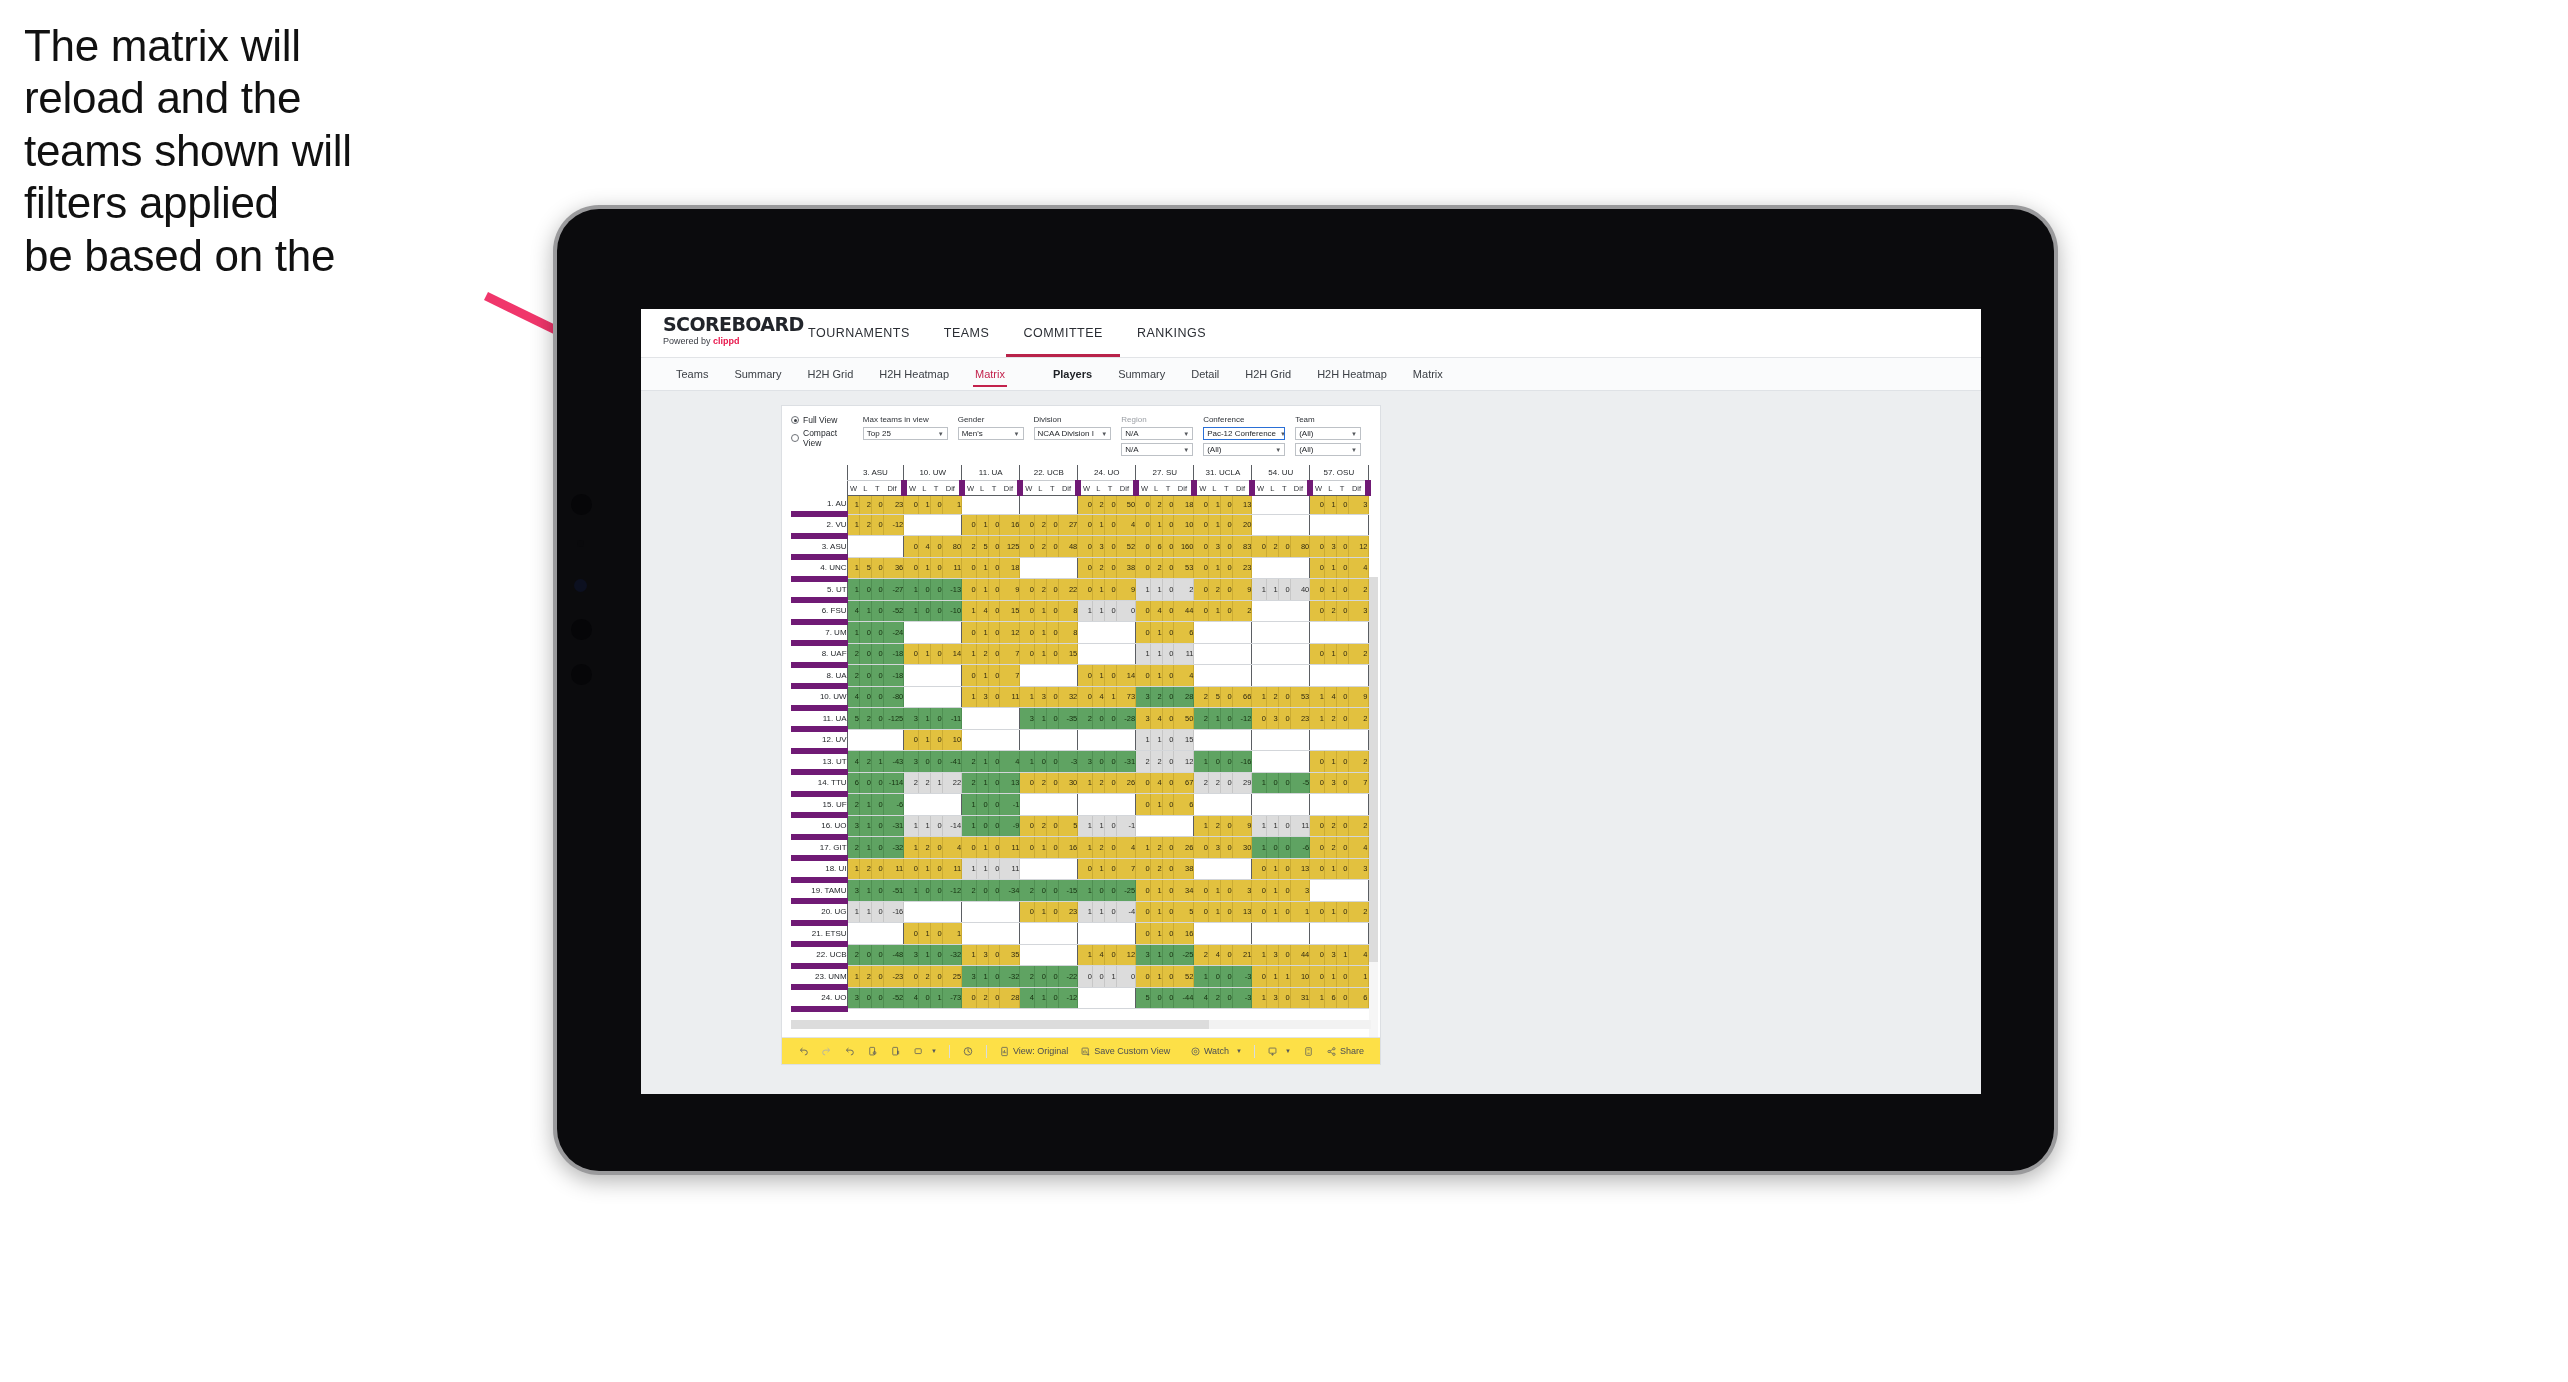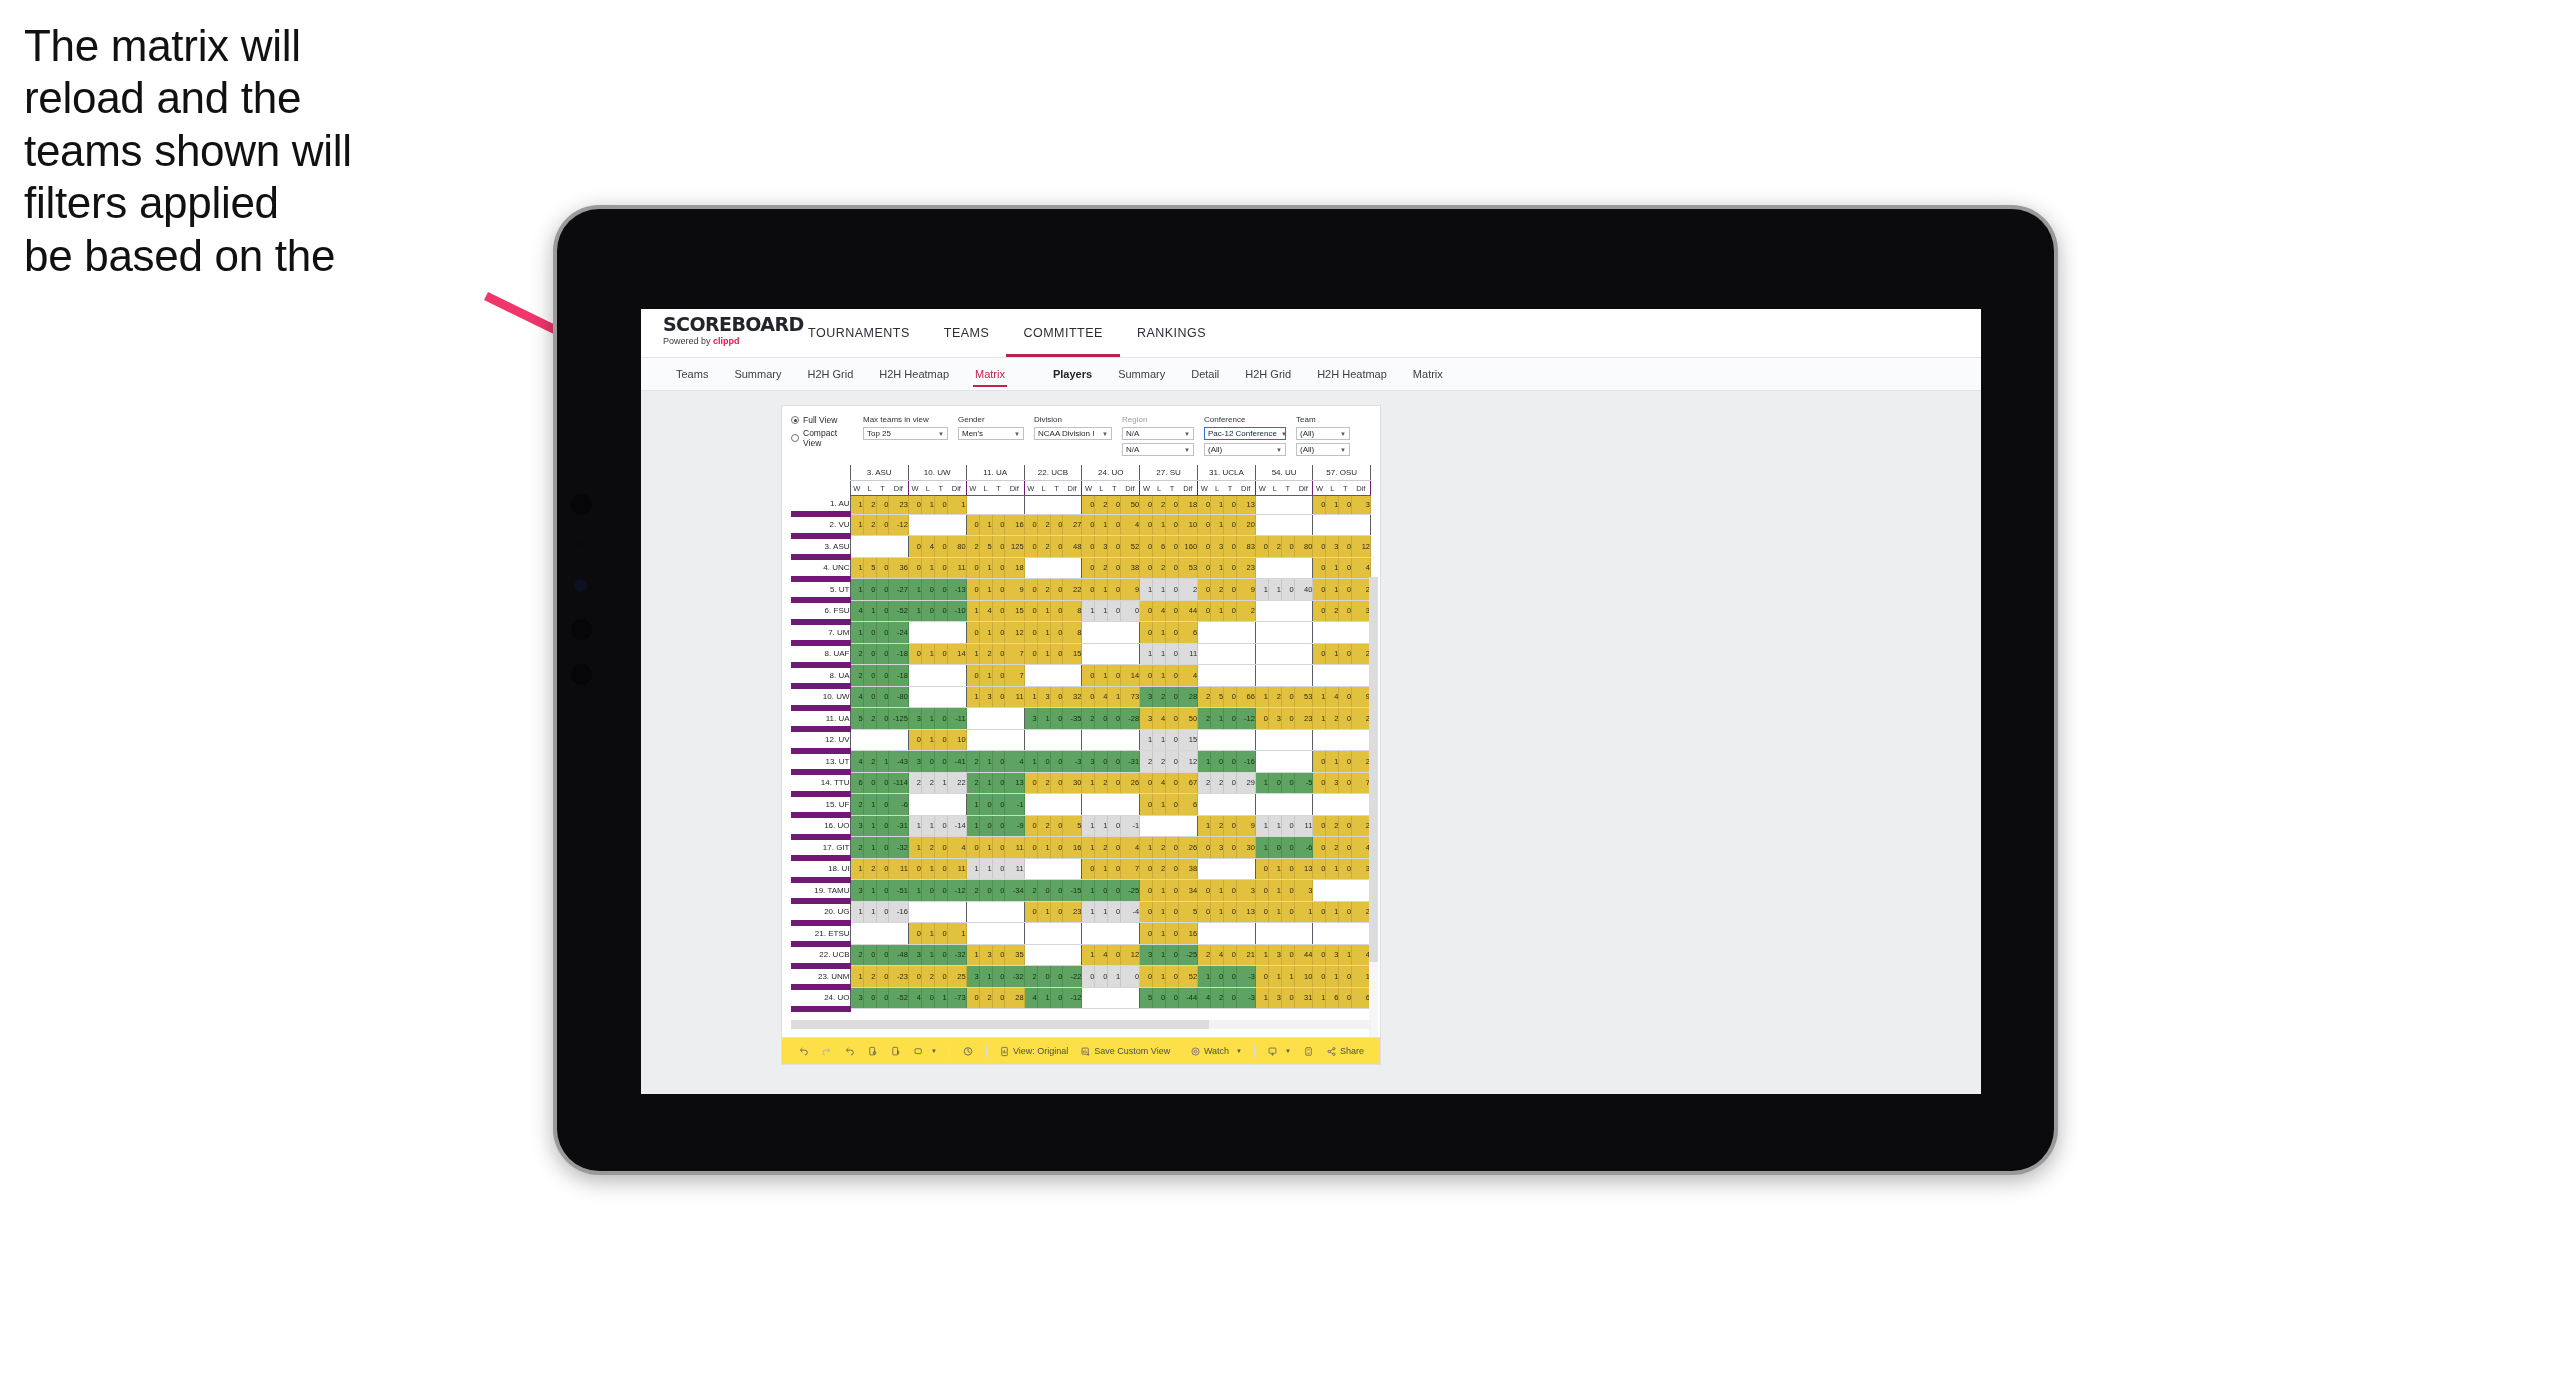--- a/index.html
+++ b/index.html
@@ -123,21 +123,21 @@
   .grphead{
     text-align:center;font-size:8px;font-weight:normal;color:#1d2024;
     border-left:1px solid #5b5e63;border-right:1px solid #5b5e63;
     border-bottom:1px solid #c9ccd0;height:15px;background:#fff;
   }
   .subhead{
     text-align:center;font-size:7.5px;color:#33363b;height:14px;background:#fff;
     border-bottom:1px solid #5b5e63;font-weight:normal;
   }
   .subhead.gl{border-left:1px solid #5b5e63;}
-  .subhead.gr{border-right:1px solid #701a75;}
+  .subhead.gr{border-right:6px solid #701a75;}
   td.cell{
     text-align:right;padding-right:2px;height:15.5px;width:13px;
     border-bottom:1px solid #d3d6da;border-right:1px solid #c9a932;
     font-size:7.5px;line-height:15.5px;
   }
   td.cell.dif{width:19px;}
   td.cell.gl{border-left:1px solid #5b5e63;}
   td.cell.gr{border-right:1px solid #5b5e63;}
   td.cell.y{background:#e2c13f;color:#312a10;border-right-color:#cbab33;}
   td.cell.g{background:#5fa362;color:#15300f;border-right-color:#4f8f52;}
@@ -282,21 +282,21 @@
             <div class="sel-box hl">
               <span>Pac-12 Conference</span>
               <span class="caret">▼</span>
             </div>
             <div class="sel-box">
               <span>(All)</span>
               <span class="caret">▼</span>
             </div>
           </div>
 
-          <div class="fcol" style="width:54px;">
+          <div class="fcol" style="width:66px;">
             <div class="flabel">Team</div>
             <div class="sel-box">
               <span>(All)</span>
               <span class="caret">▼</span>
             </div>
             <div class="sel-box">
               <span>(All)</span>
               <span class="caret">▼</span>
             </div>
           </div>

